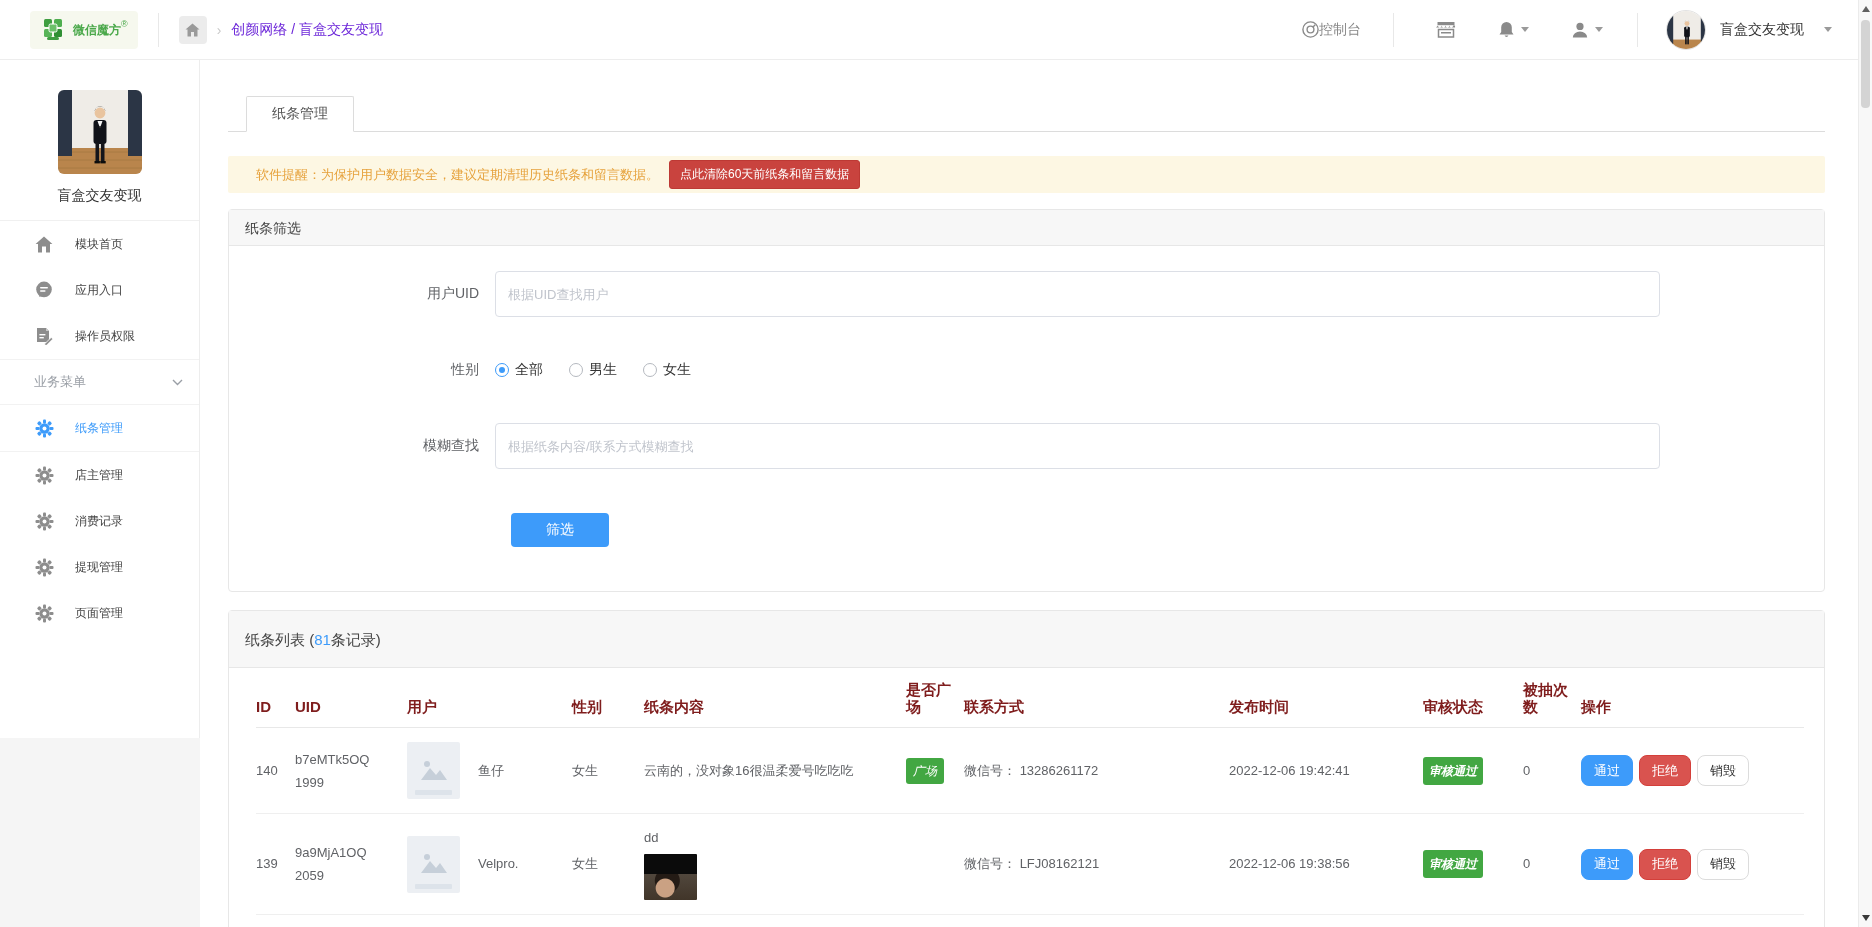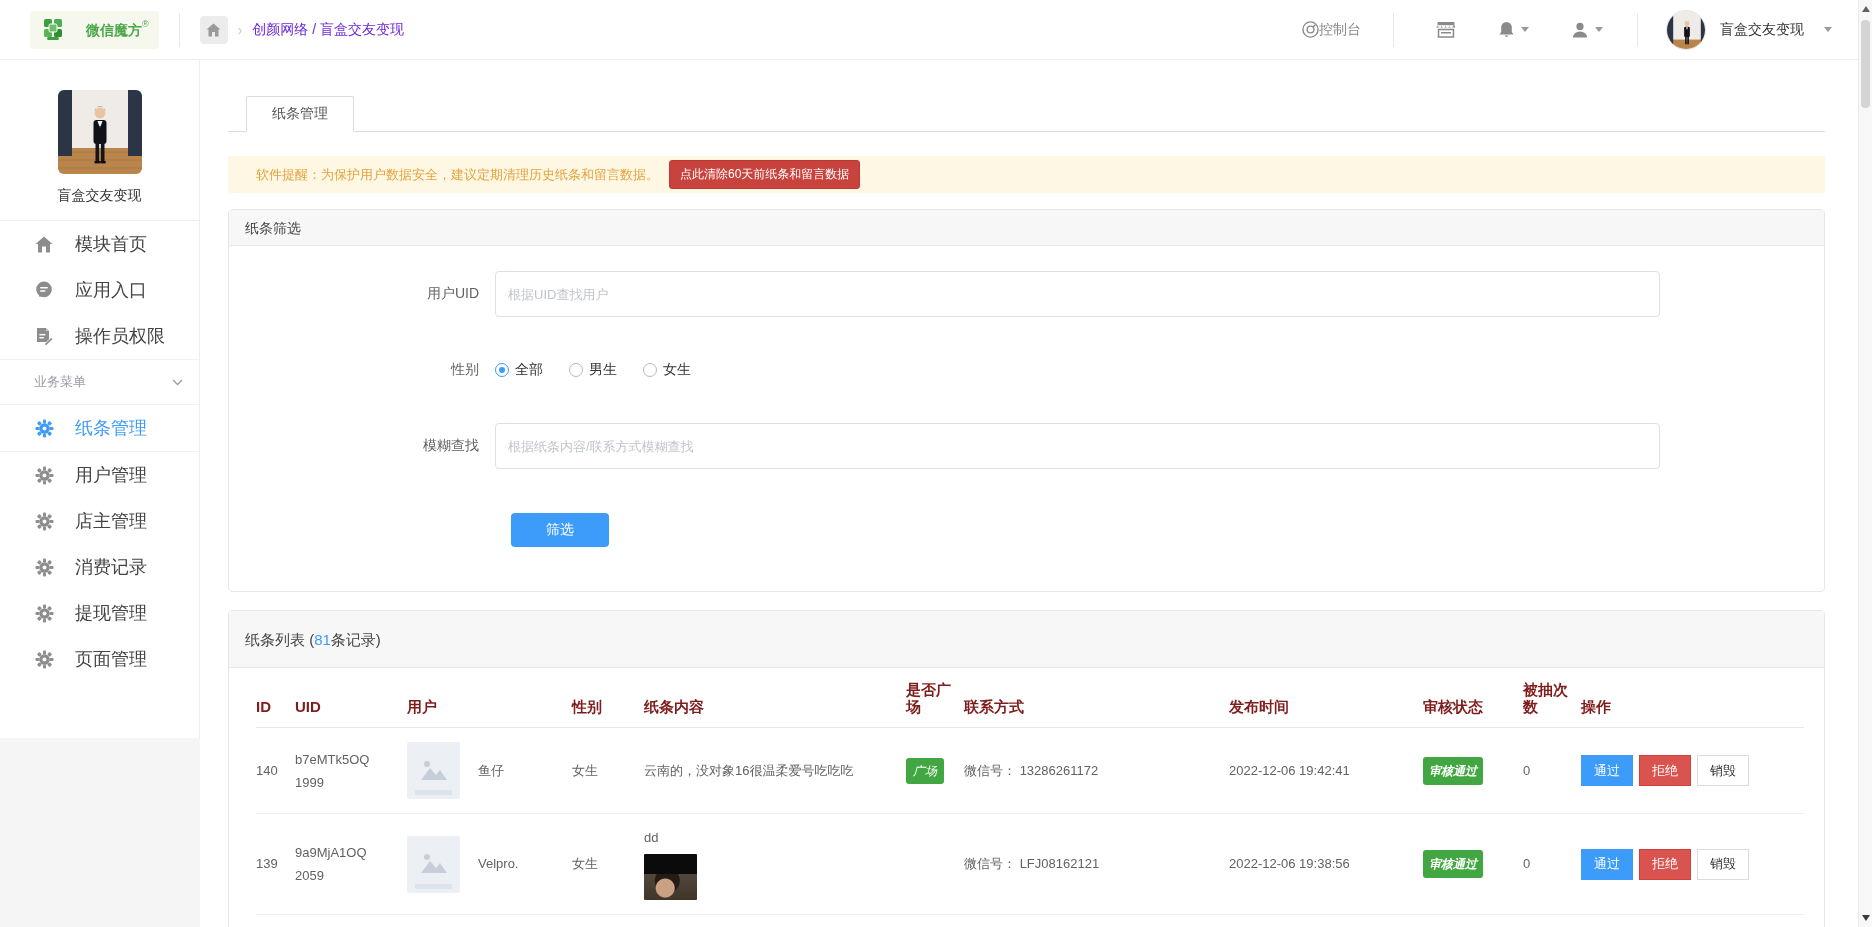--- a/index.html
+++ b/index.html
@@ -2,40 +2,40 @@
 <html><head>
 <meta charset="utf-8">
 <style>
   * { margin:0; padding:0; box-sizing:border-box; }
   html,body { width:1872px; height:927px; overflow:hidden; }
   body { font-family:"Liberation Sans","DejaVu Sans",sans-serif; background:#f5f5f5; position:relative; color:#333; }
 
   
   .topbar { position:absolute; left:0; top:0; right:14px; height:60px; background:#fff; border-bottom:1px solid #ededed; display:flex; align-items:center; z-index:5; }
   .logo-box { margin-left:30px; display:flex; align-items:flex-start; background:#f6f8ee; border-radius:4px; padding:6px 10px; cursor:pointer; }
-  .logo-text { color:#4aa84a; font-weight:bold; font-size:14px; margin-left:20px; line-height:26px; }
+  .logo-text { color:#4aa84a; font-weight:bold; font-size:12px; margin-left:7px; line-height:26px; }
   .logo-reg { color:#4aa84a; font-size:9px; margin-top:2px; }
   .tb-vdiv { width:1px; height:34px; background:#e8e8e8; margin:0 20px; }
   .home-btn { width:28px; height:28px; background:#ececec; border-radius:4px; display:flex; align-items:center; justify-content:center; cursor:pointer; }
   .crumb-sep { color:#c8c8c8; font-size:14px; margin:0 10px; }
   .breadcrumb-text { color:#6d28d9; font-size:14px; }
   .topbar-right { margin-left:auto; display:flex; align-items:center; }
   .console-btn { display:flex; align-items:center; color:#8a8a8a; font-size:14px; cursor:pointer; }
   .tb-ic { display:flex; align-items:center; cursor:pointer; margin-left:42px; }
   .caret { width:0; height:0; border-left:4px solid transparent; border-right:4px solid transparent; border-top:5px solid #9a9a9a; margin-left:6px; }
   .account { display:flex; align-items:center; cursor:pointer; margin-left:24px; margin-right:26px; }
   .avatar-circle { width:40px; height:40px; border-radius:50%; overflow:hidden; border:1px solid #e2e2e2; }
   .account-name { font-size:14px; color:#333; margin-left:14px; margin-right:14px; }
 
   
   .sidebar { position:absolute; left:0; top:60px; width:200px; height:678px; background:#fff; border-right:1px solid #ededed; z-index:4; }
   .side-avatar { width:84px; height:84px; border-radius:6px; overflow:hidden; margin:30px auto 0; }
   .side-appname { text-align:center; font-size:14px; color:#333; margin-top:13px; }
   .side-div { height:1px; background:#f0f0f0; margin-top:15px; }
-  .menu-item { height:46px; display:flex; align-items:center; padding-left:34px; cursor:pointer; font-size:18px; color:#444; }
+  .menu-item { height:46px; display:flex; align-items:center; padding-left:34px; cursor:pointer; font-size:12px; color:#444; }
   .menu-item .mi-icon { width:20px; height:20px; margin-right:21px; display:flex; align-items:center; justify-content:center; }
   .menu-item.active { color:#3d9bfa; }
   .menu-section { height:44px; display:flex; align-items:center; padding-left:34px; padding-right:16px; color:#9a9fa6; font-size:13px; }
   .menu-section .chev { margin-left:auto; }
   .thin-div { height:1px; background:#f2f2f2; }
 
   
   .main { position:absolute; left:200px; top:60px; right:14px; bottom:0; background:#fff; overflow:hidden; padding:36px 33px 0 28px; }
 
   .tabbar { border-bottom:1px solid #dcdcdc; padding-left:18px; }
@@ -82,21 +82,21 @@
   .badge.bold { font-weight:bold; padding:4px 6px; }
   .contact-cell { white-space:nowrap; }
   .note-photo { width:53px; height:46px; margin-top:6px; border-radius:1px;
     background:
       linear-gradient(180deg,#0b0b0b 0%,#0b0b0b 44%,rgba(0,0,0,0) 44%),
       radial-gradient(circle at 40% 74%, #caa183 0 9px, rgba(0,0,0,0) 10px),
       radial-gradient(circle at 44% 58%, #241b15 0 12px, rgba(0,0,0,0) 13px),
       linear-gradient(180deg,#5d554c 0%, #413529 100%);
   }
   .actions { display:flex; gap:6px; }
-  .act-btn { height:31px; padding:0 12px; border-radius:0; font-size:13px; cursor:pointer; font-family:Liberation Serif, serif; }
+  .act-btn { height:31px; padding:0 12px; border-radius:8px; font-size:13px; cursor:pointer; font-family:Liberation Serif, serif; }
   .act-approve { background:#3d9bfa; border:1px solid #3d9bfa; color:#fff; }
   .act-reject { background:#d9534f; border:1px solid #d43f3a; color:#fff; }
   .act-destroy { background:#fff; border:1px solid #dcdcdc; color:#333; }
 
   
   .scrollbar { position:absolute; right:0; top:0; width:14px; height:927px; background:#f8f8f8; border-left:1px solid #ebebeb; z-index:9; }
   .sb-up { position:absolute; top:6px; left:3px; width:0; height:0; border-left:4px solid transparent; border-right:4px solid transparent; border-bottom:6px solid #606060; }
   .sb-thumb { position:absolute; top:20px; left:2px; width:9px; height:88px; background:#d4d4d4; border-radius:4px; }
   .sb-down { position:absolute; bottom:6px; left:3px; width:0; height:0; border-left:4px solid transparent; border-right:4px solid transparent; border-top:6px solid #3a3a3a; }
 
@@ -274,39 +274,20 @@
               <rect x="12.8" y="2.6" width="3.6" height="3.6" rx="1" transform="rotate(45 14.6 4.4)"></rect>
               <rect x="2.6" y="12.8" width="3.6" height="3.6" rx="1" transform="rotate(45 4.4 14.6)"></rect>
               <rect x="12.8" y="12.8" width="3.6" height="3.6" rx="1" transform="rotate(45 14.6 14.6)"></rect>
             </g>
             <circle cx="9.5" cy="9.5" r="2" fill="#fff"></circle>
           </svg>
         </span>
     <span>纸条管理</span>
   </div>
 <div class="thin-div"></div>
-  <div class="menu-item">
-    <span class="mi-icon">
-          <svg width="19" height="19" viewBox="0 0 19 19">
-            <g fill="#8d8d8d">
-              <circle cx="9.5" cy="9.5" r="5.2"></circle>
-              <rect x="8" y="0.5" width="3" height="4" rx="1"></rect>
-              <rect x="8" y="14.5" width="3" height="4" rx="1"></rect>
-              <rect x="0.5" y="8" width="4" height="3" rx="1"></rect>
-              <rect x="14.5" y="8" width="4" height="3" rx="1"></rect>
-              <rect x="2.6" y="2.6" width="3.6" height="3.6" rx="1" transform="rotate(45 4.4 4.4)"></rect>
-              <rect x="12.8" y="2.6" width="3.6" height="3.6" rx="1" transform="rotate(45 14.6 4.4)"></rect>
-              <rect x="2.6" y="12.8" width="3.6" height="3.6" rx="1" transform="rotate(45 4.4 14.6)"></rect>
-              <rect x="12.8" y="12.8" width="3.6" height="3.6" rx="1" transform="rotate(45 14.6 14.6)"></rect>
-            </g>
-            <circle cx="9.5" cy="9.5" r="2" fill="#fff"></circle>
-          </svg>
-        </span>
-    <span>用户管理</span>
-  </div>
 
   <div class="menu-item">
     <span class="mi-icon">
           <svg width="19" height="19" viewBox="0 0 19 19">
             <g fill="#8d8d8d">
               <circle cx="9.5" cy="9.5" r="5.2"></circle>
               <rect x="8" y="0.5" width="3" height="4" rx="1"></rect>
               <rect x="8" y="14.5" width="3" height="4" rx="1"></rect>
               <rect x="0.5" y="8" width="4" height="3" rx="1"></rect>
               <rect x="14.5" y="8" width="4" height="3" rx="1"></rect>

